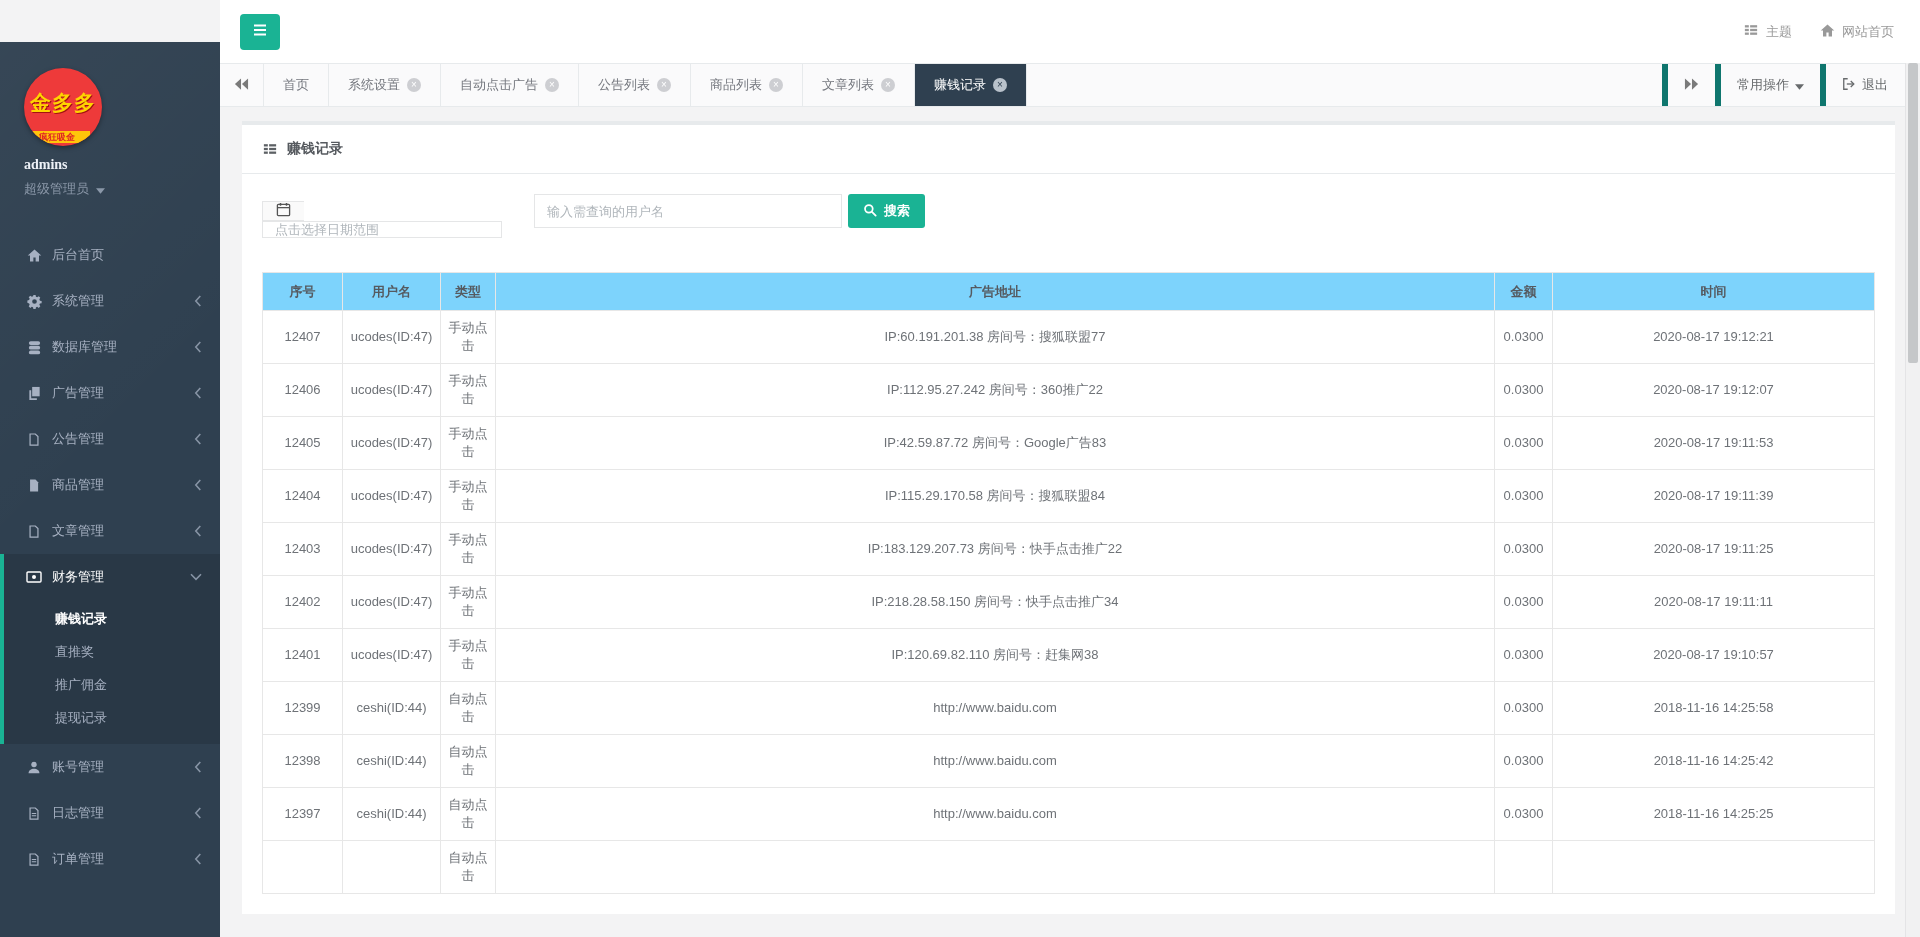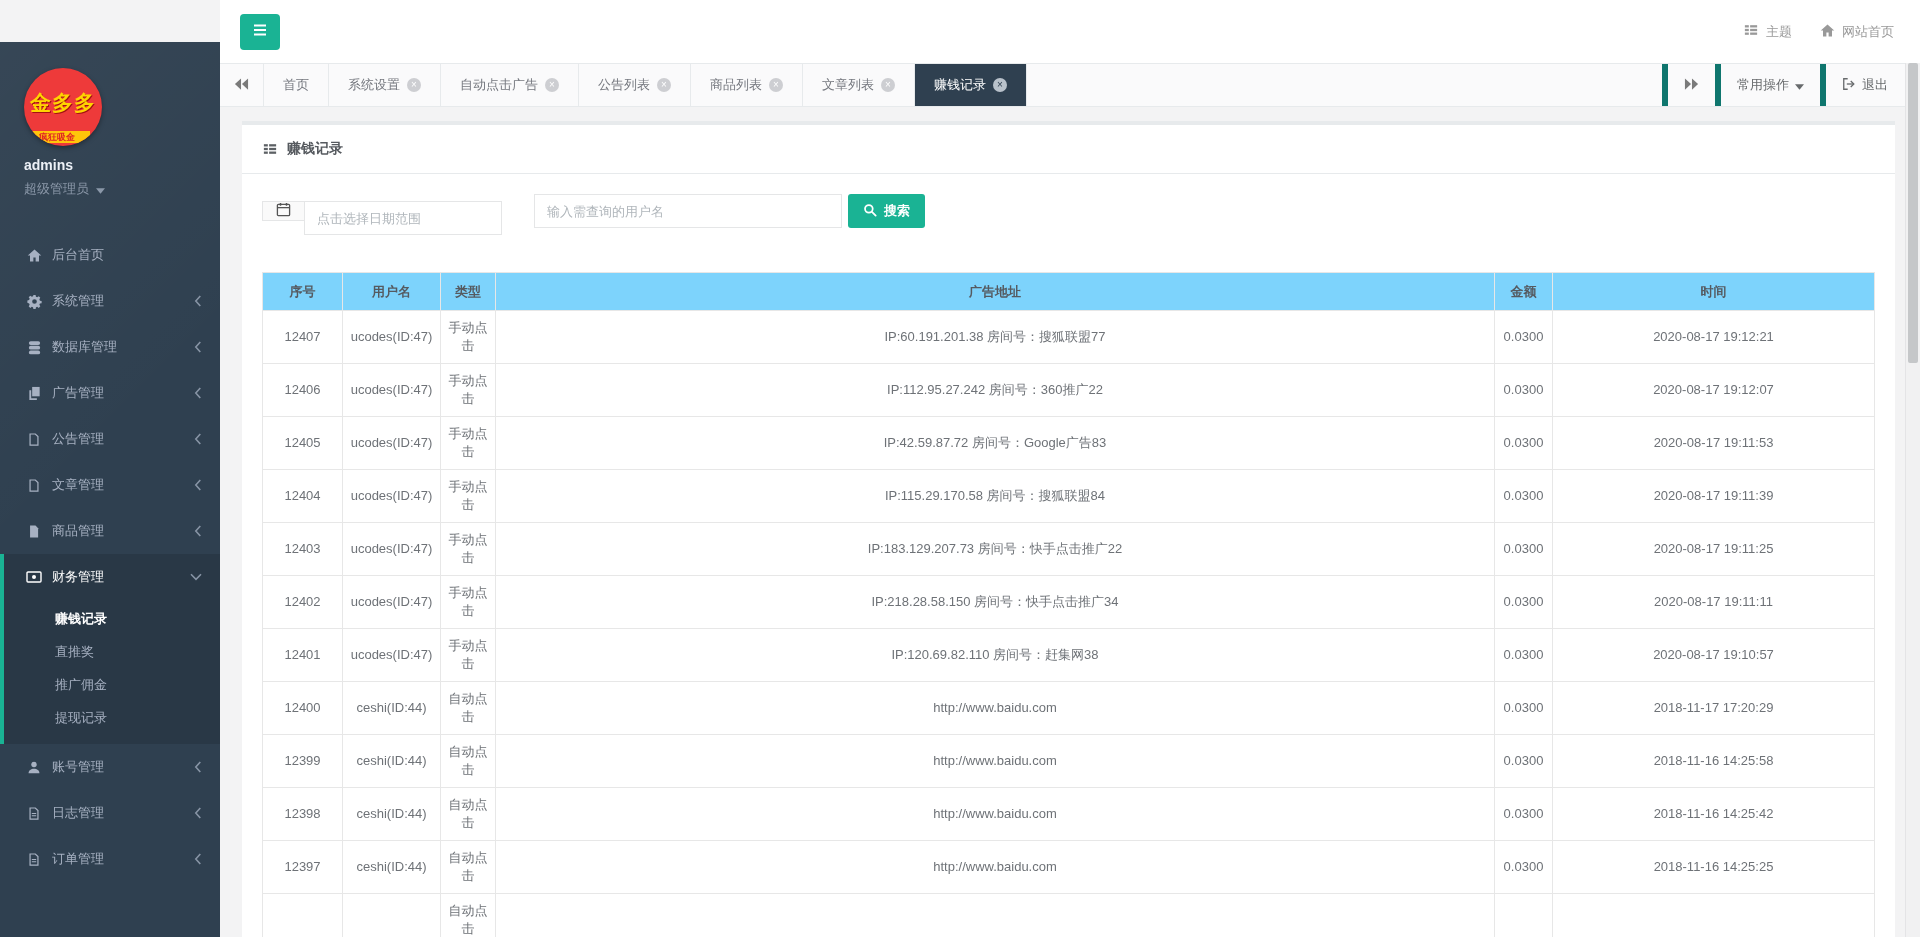--- a/index.html
+++ b/index.html
@@ -11,21 +11,21 @@
   .sidebar { width:220px; min-width:220px; background:var(--sidebar-bg,#2f4050); height:100%;
     background-image:linear-gradient(135deg, rgba(255,255,255,.035) 0%, rgba(255,255,255,0) 45%);margin-top:42px; }
   .profile { padding:26px 0 14px 24px; }
   .logo { width:78px; height:78px; border-radius:50%; background:var(--logo-red,#ee3a3a); position:relative;
     overflow:hidden; display:flex; align-items:center; justify-content:center;
     box-shadow:0 2px 5px rgba(0,0,0,.35); }
   .logo-title { color:var(--logo-yellow,#ffd400); font-size:21px; font-weight:bold; letter-spacing:1px;
     margin-top:-8px; text-shadow:1px 1px 0 #a31212; }
   .logo-band { position:absolute; bottom:3px; left:0; right:12px; text-align:center; background:#ffc60a;
     color:#e02525; font-size:9px; line-height:12px; font-weight:bold; }
-  .profile-name { color:#edf1f7; font-weight:bold; font-size:14px; margin-top:11px; }
+  .profile-name { color:#edf1f7; font-weight:bold; font-size:14px; margin-top:11px;font-family:Liberation Serif, serif; }
   .profile-role { color:#8b98a9; font-size:13px; margin-top:7px; display:flex; align-items:center; gap:7px; cursor:pointer; }
   .nav { margin-top:20px; }
   .nav-item { position:relative; height:46px; display:flex; align-items:center; padding-left:25px;
     color:#a7b1c2; cursor:pointer; }
   .nav-item .icon { width:18px; margin-right:9px; display:inline-flex; justify-content:center; }
   .nav-arrow { position:absolute; right:18px; top:50%; transform:translateY(-50%); color:#8794a5; display:inline-flex; }
   .nav-group.expanded { background:var(--sidebar-active-bg,#293846); border-left:4px solid var(--accent,#1ab394); }
   .nav-group.expanded .nav-item { padding-left:21px; color:#fff; }
   .subnav { padding:2px 0 10px; }
   .subnav-item { height:33px; line-height:33px; padding-left:51px; color:#a7b1c2; cursor:pointer; font-size:13px; }
@@ -57,21 +57,21 @@
 
   
   .content { flex:1; padding:14px 25px 0 22px; overflow:hidden; }
   .panel { background:#fff; border-top:4px solid #e7eaec; }
   .panel-title { display:flex; align-items:center; gap:9px; padding:15px 20px; border-bottom:1px solid #e7eaec;
     color:#565a5f; font-weight:bold; font-size:14px; }
   .panel-title .icon { color:#5c6064; display:inline-flex; }
   .panel-body { padding:20px; }
 
   .search-row { display:flex; align-items:center; }
-  .date-group { display:flex; width:240px; height:20px; }
+  .date-group { display:flex; width:240px; height:20px;flex-direction:column; }
   .input-addon { width:42px; background:#fafafa; border:1px solid #e5e6e7; border-right:none;
     display:flex; align-items:center; justify-content:center; color:#555; cursor:pointer; }
   .form-input { border:1px solid #e5e6e7; padding:0 12px; font-size:13px; color:#676a6c; outline:none;
     height:34px; background:#fff; }
   .form-input::placeholder { color:#b0b6bb; }
   .date-input { flex:1; min-width:0; }
   .user-input { width:308px; margin-left:32px; }
   .search-btn { margin-left:6px; background:var(--accent,#1ab394); color:#fff; border:none; border-radius:3px;
     height:34px; padding:0 15px; display:flex; align-items:center; gap:7px; font-size:13px; font-weight:bold; cursor:pointer; }
 
@@ -163,38 +163,38 @@
           </span>
           <span class="nav-label">公告管理</span>
           <span class="nav-arrow">
             <svg width="8" height="12" viewBox="0 0 8 12">
               <path d="M6.3 1L1.8 6l4.5 5" fill="none" stroke="currentColor" stroke-width="1.6"></path>
             </svg>
           </span>
         </div>
         <div class="nav-item">
           <span class="icon">
+            <svg width="14" height="15" viewBox="0 0 16 16" fill="currentColor">
+              <path d="M3.5 1.2h6.2l3 3v10.6h-9.2z"></path>
+            </svg>
+          </span>
+          <span class="nav-label">商品管理</span>
+          <span class="nav-arrow">
+            <svg width="8" height="12" viewBox="0 0 8 12">
+              <path d="M6.3 1L1.8 6l4.5 5" fill="none" stroke="currentColor" stroke-width="1.6"></path>
+            </svg>
+          </span>
+        </div>
+        <div class="nav-item">
+          <span class="icon">
             <svg width="14" height="15" viewBox="0 0 16 16">
               <path d="M3.5 1.7h6l3 3v9.6h-9z" fill="none" stroke="currentColor" stroke-width="1.4"></path>
             </svg>
           </span>
           <span class="nav-label">文章管理</span>
-          <span class="nav-arrow">
-            <svg width="8" height="12" viewBox="0 0 8 12">
-              <path d="M6.3 1L1.8 6l4.5 5" fill="none" stroke="currentColor" stroke-width="1.6"></path>
-            </svg>
-          </span>
-        </div>
-        <div class="nav-item">
-          <span class="icon">
-            <svg width="14" height="15" viewBox="0 0 16 16" fill="currentColor">
-              <path d="M3.5 1.2h6.2l3 3v10.6h-9.2z"></path>
-            </svg>
-          </span>
-          <span class="nav-label">商品管理</span>
           <span class="nav-arrow">
             <svg width="8" height="12" viewBox="0 0 8 12">
               <path d="M6.3 1L1.8 6l4.5 5" fill="none" stroke="currentColor" stroke-width="1.6"></path>
             </svg>
           </span>
         </div>
         <div class="nav-group expanded">
           <div class="nav-item">
             <span class="icon">
               <svg width="16" height="14" viewBox="0 0 16 14">
@@ -455,28 +455,20 @@
                 </tr>
                 <tr>
                   <td>12401</td>
                   <td>ucodes(ID:47)</td>
                   <td>手动点击</td>
                   <td>IP:120.69.82.110 房间号：赶集网38</td>
                   <td>0.0300</td>
                   <td>2020-08-17 19:10:57</td>
                 </tr>
                 <tr>
-                  <td>12400</td>
-                  <td>ceshi(ID:44)</td>
-                  <td>自动点击</td>
-                  <td>http://www.baidu.com</td>
-                  <td>0.0300</td>
-                  <td>2018-11-17 17:20:29</td>
-                </tr>
-                <tr>
                   <td>12399</td>
                   <td>ceshi(ID:44)</td>
                   <td>自动点击</td>
                   <td>http://www.baidu.com</td>
                   <td>0.0300</td>
                   <td>2018-11-16 14:25:58</td>
                 </tr>
                 <tr>
                   <td>12398</td>
                   <td>ceshi(ID:44)</td>

